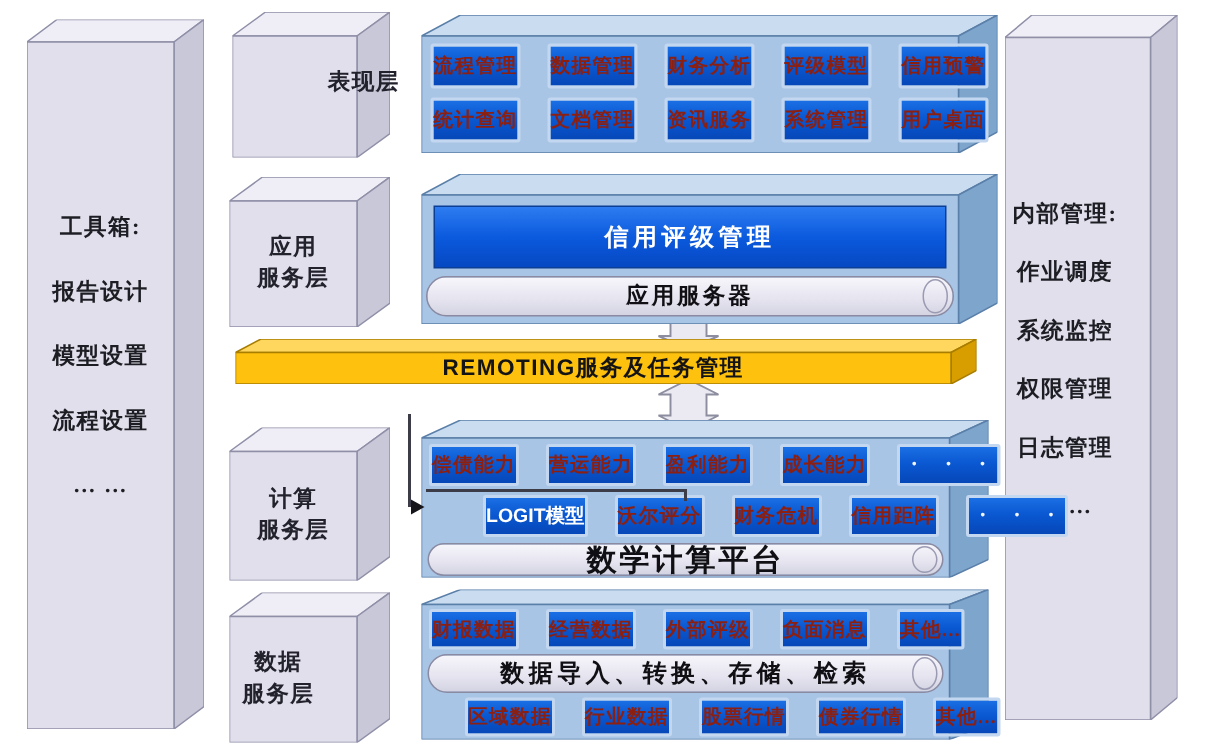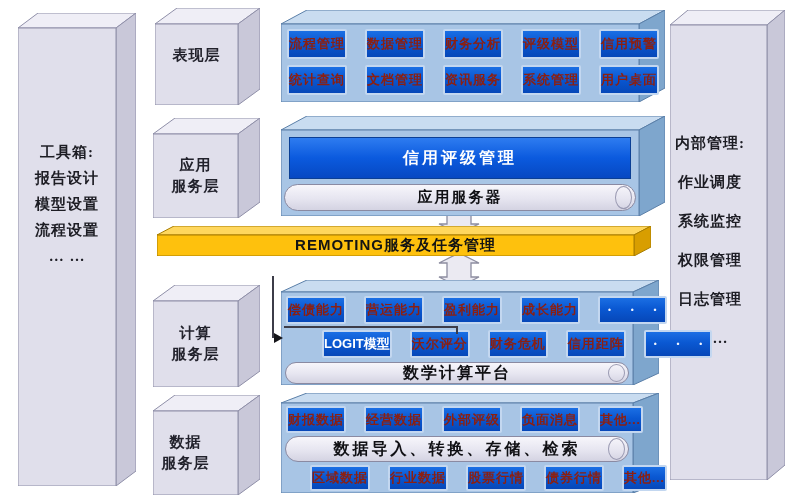--- a/index.html
+++ b/index.html
@@ -57,21 +57,21 @@
   <svg class="faces" style="left:426px;top:253px;" width="66" height="34" viewBox="0 0 66 34">
     <polygon points="33,0 13,10 21,10 21,24 13,24 33,34 53,24 45,24 45,10 53,10" fill="#ebeaf2" stroke="#8d8da0" stroke-width="1.3"></polygon>
   </svg>
 
   <div class="abs" style="left:18px;top:13px;width:118px;height:473px;">
     <svg class="faces" width="118" height="473" viewBox="0 0 118 473">
       <polygon points="0,15 20,0 118,0 98,15" fill="#efeef6" stroke="#8f8fa8"></polygon>
       <polygon points="98,15 118,0 118,458 98,473" fill="#c9c8d9" stroke="#8f8fa8"></polygon>
       <polygon points="0,15 98,15 98,473 0,473" fill="#e0dfeb" stroke="#8f8fa8"></polygon>
     </svg>
-    <div class="col-stack" style="left:0;top:128px;width:98px;gap:4px;">
+    <div class="col-stack" style="left:0;top:128px;width:98px;gap:21px;">
       <span>工具箱:</span>
       <span>报告设计</span>
       <span>模型设置</span>
       <span>流程设置</span>
       <span>… …</span>
     </div>
   </div>
 
   <div class="abs" style="left:670px;top:10px;width:115px;height:470px;">
     <svg class="faces" width="115" height="470" viewBox="0 0 115 470">
@@ -88,21 +88,21 @@
       <span>… …</span>
     </div>
   </div>
 
   <div class="abs" style="left:155px;top:8px;width:105px;height:97px;">
     <svg class="faces" width="105" height="97" viewBox="0 0 105 97">
       <polygon points="0,16 22,0 105,0 83,16" fill="#efeef6" stroke="#8f8fa8"></polygon>
       <polygon points="83,16 105,0 105,81 83,97" fill="#c9c8d9" stroke="#8f8fa8"></polygon>
       <polygon points="0,16 83,16 83,97 0,97" fill="#e0dfeb" stroke="#8f8fa8"></polygon>
     </svg>
-    <div class="cube-label" style="left:0;top:16px;width:83px;height:62px;">
+    <div class="cube-label" style="left:0;top:16px;width:83px;height:62px;padding-left:46px;">
       <span>表现层</span>
     </div>
   </div>
 
   <div class="abs" style="left:153px;top:118px;width:107px;height:100px;">
     <svg class="faces" width="107" height="100" viewBox="0 0 107 100">
       <polygon points="0,16 22,0 107,0 85,16" fill="#efeef6" stroke="#8f8fa8"></polygon>
       <polygon points="85,16 107,0 107,84 85,100" fill="#c9c8d9" stroke="#8f8fa8"></polygon>
       <polygon points="0,16 85,16 85,100 0,100" fill="#e0dfeb" stroke="#8f8fa8"></polygon>
     </svg>
@@ -196,21 +196,21 @@
       <div class="btn">成长能力</div>
       <div class="btn dots">· · ·</div>
     </div>
     <div class="btn-row" style="left:5px;top:50px;width:342px;height:28px;padding-left:36px;">
       <div class="btn white" style="font-family:'Liberation Sans',sans-serif;letter-spacing:0;">LOGIT模型</div>
       <div class="btn">沃尔评分</div>
       <div class="btn">财务危机</div>
       <div class="btn">信用距阵</div>
       <div class="btn dots">· · ·</div>
     </div>
-    <div class="cyl" style="left:4px;top:82px;width:344px;height:22px;font-size:16px;">
+    <div class="cyl" style="left:4px;top:82px;width:344px;height:22px;font-size:20px;">
       <span>数学计算平台</span>
     </div>
   </div>
 
   <div class="callout-line" style="left:272px;top:276px;width:2px;height:62px;"></div>
   <div class="callout-line" style="left:284px;top:326px;width:174px;height:2px;"></div>
   <div class="callout-line" style="left:456px;top:326px;width:2px;height:8px;"></div>
   <div class="callout-arrowhead" style="left:274px;top:333px;"></div>
 
   <div class="abs" style="left:281px;top:393px;width:378px;height:100px;">

